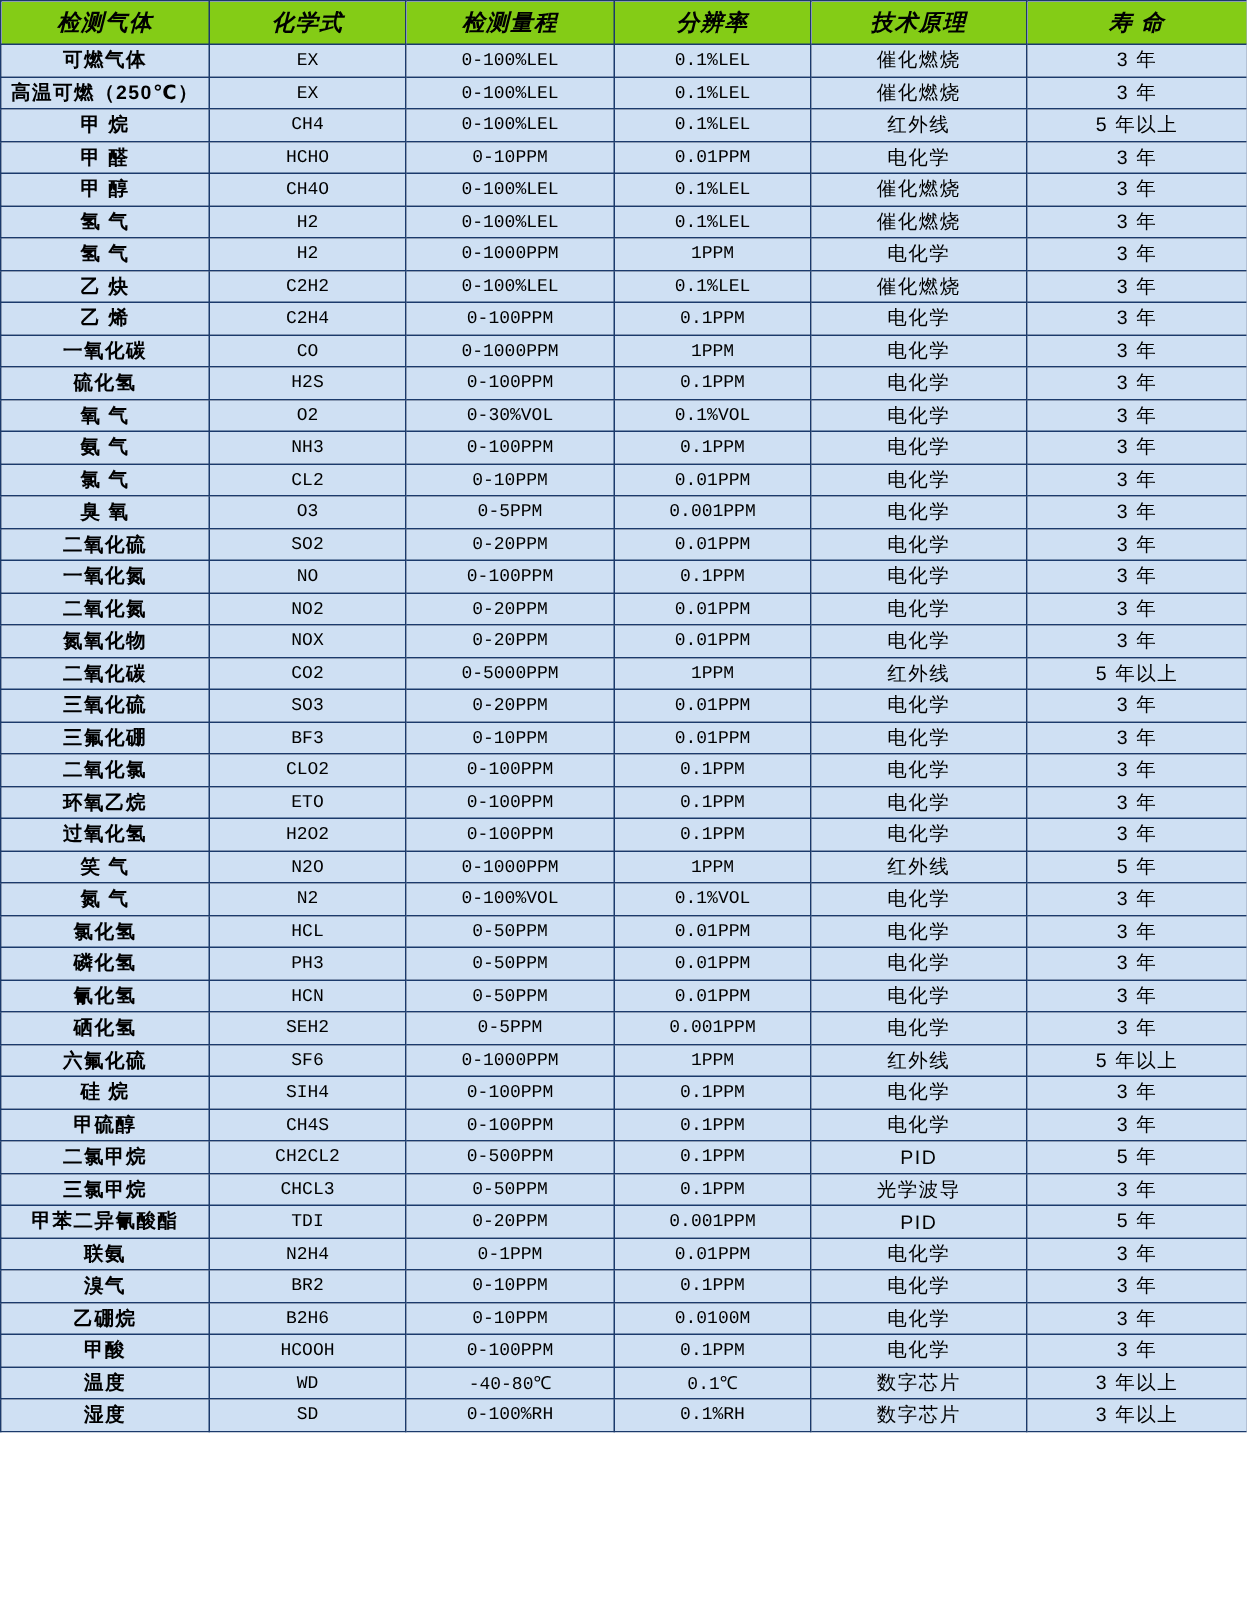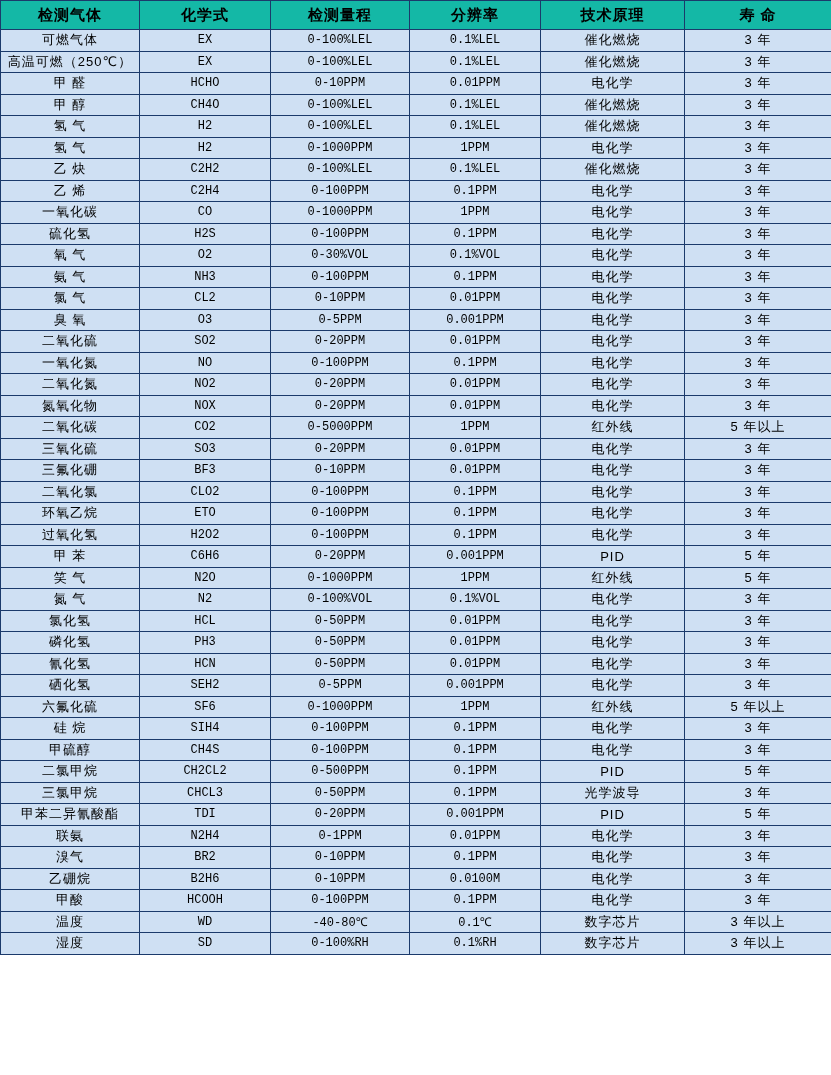--- a/index.html
+++ b/index.html
@@ -19,34 +19,36 @@
   #gas-table td, #gas-table th {
     border: 1px solid #1b3a6b;
     text-align: center;
     vertical-align: middle;
     color: #000000;
     padding: 0;
     overflow: hidden;
     white-space: nowrap;
   }
   #gas-table thead th {
-    background: #14b8a6;
+    background: #84cc16;
     height: 28px;
     font-size: 15px;
     font-weight: bold;
     letter-spacing: 1px;
+    font-style: italic;
   }
   #gas-table tbody td {
     background: #cfe0f3;
     height: 20.5px;
     font-size: 13px;
     font-weight: normal;
   }
   #gas-table tbody tr td.col-name {
     letter-spacing: 1px;
+    font-weight: bold;
   }
   #gas-table tbody tr td.col-formula,
   #gas-table tbody tr td.col-range,
   #gas-table tbody tr td.col-resolution {
     font-family: "Liberation Mono", "DejaVu Sans Mono", monospace;
     font-size: 12px;
     letter-spacing: 0px;
   }
   #gas-table tbody tr td.col-principle,
   #gas-table tbody tr td.col-life {
@@ -92,20 +94,28 @@
       </tr>
       <tr>
         <td class="col-name">高温可燃（250℃）</td>
         <td class="col-formula">EX</td>
         <td class="col-range">0-100%LEL</td>
         <td class="col-resolution">0.1%LEL</td>
         <td class="col-principle">催化燃烧</td>
         <td class="col-life">3 年</td>
       </tr>
       <tr>
+        <td class="col-name">甲 烷</td>
+        <td class="col-formula">CH4</td>
+        <td class="col-range">0-100%LEL</td>
+        <td class="col-resolution">0.1%LEL</td>
+        <td class="col-principle">红外线</td>
+        <td class="col-life">5 年以上</td>
+      </tr>
+      <tr>
         <td class="col-name">甲 醛</td>
         <td class="col-formula">HCHO</td>
         <td class="col-range">0-10PPM</td>
         <td class="col-resolution">0.01PPM</td>
         <td class="col-principle">电化学</td>
         <td class="col-life">3 年</td>
       </tr>
       <tr>
         <td class="col-name">甲 醇</td>
         <td class="col-formula">CH4O</td>
@@ -268,28 +278,20 @@
       </tr>
       <tr>
         <td class="col-name">过氧化氢</td>
         <td class="col-formula">H2O2</td>
         <td class="col-range">0-100PPM</td>
         <td class="col-resolution">0.1PPM</td>
         <td class="col-principle">电化学</td>
         <td class="col-life">3 年</td>
       </tr>
       <tr>
-        <td class="col-name">甲 苯</td>
-        <td class="col-formula">C6H6</td>
-        <td class="col-range">0-20PPM</td>
-        <td class="col-resolution">0.001PPM</td>
-        <td class="col-principle">PID</td>
-        <td class="col-life">5 年</td>
-      </tr>
-      <tr>
         <td class="col-name">笑 气</td>
         <td class="col-formula">N2O</td>
         <td class="col-range">0-1000PPM</td>
         <td class="col-resolution">1PPM</td>
         <td class="col-principle">红外线</td>
         <td class="col-life">5 年</td>
       </tr>
       <tr>
         <td class="col-name">氮 气</td>
         <td class="col-formula">N2</td>

